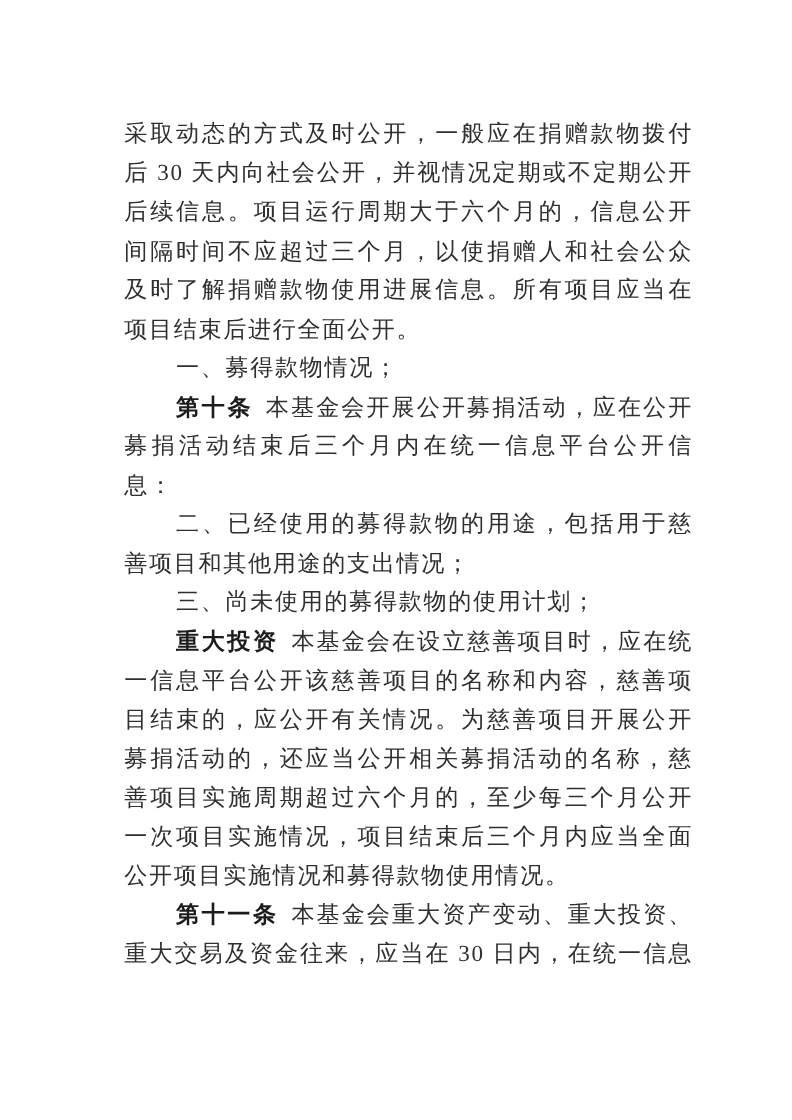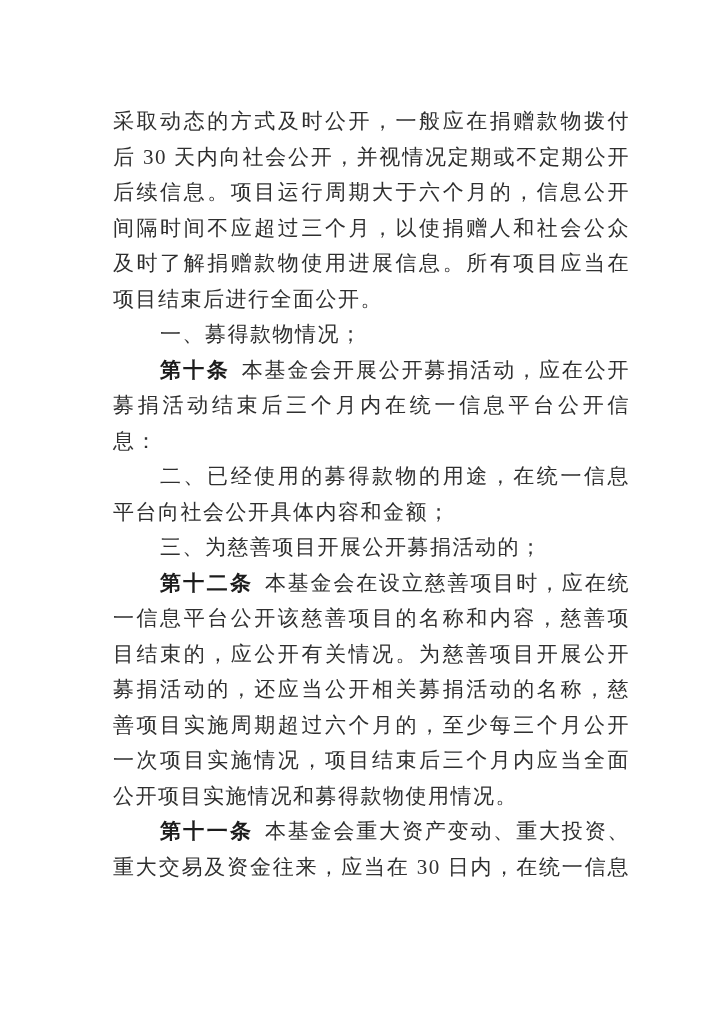--- a/index.html
+++ b/index.html
@@ -56,25 +56,25 @@
 
 <div class="page">
   <div class="content">
 
     <p class="para"><span>采取动态的方式及时公开，一般应在捐赠款物拨付后 30 天内向社会公开，并视情况定期或不定期公开后续信息。项目运行周期大于六个月的，信息公开间隔时间不应超过三个月，以使捐赠人和社会公众及时了解捐赠款物使用进展信息。所有项目应当在项目结束后进行全面公开。</span></p>
 
     <p class="para indent"><span>一、募得款物情况；</span></p>
 
     <p class="para indent"><b class="article-label">第十条</b><span>本基金会开展公开募捐活动，应在公开募捐活动结束后三个月内在统一信息平台公开信息：</span></p>
 
-    <p class="para indent"><span>二、已经使用的募得款物的用途，在统一信息平台向社会公开具体内容和金额；</span></p>
+    <p class="para indent"><span>二、已经使用的募得款物的用途，包括用于慈善项目和其他用途的支出情况；</span></p>
 
-    <p class="para indent"><span>三、为慈善项目开展公开募捐活动的；</span></p>
+    <p class="para indent"><span>三、尚未使用的募得款物的使用计划；</span></p>
 
 
-    <p class="para indent"><b class="article-label">第十二条</b><span>本基金会在设立慈善项目时，应在统一信息平台公开该慈善项目的名称和内容，慈善项目结束的，应公开有关情况。为慈善项目开展公开募捐活动的，还应当公开相关募捐活动的名称，慈善项目实施周期超过六个月的，至少每三个月公开一次项目实施情况，项目结束后三个月内应当全面公开项目实施情况和募得款物使用情况。</span></p>
+    <p class="para indent"><b class="article-label">重大投资</b><span>本基金会在设立慈善项目时，应在统一信息平台公开该慈善项目的名称和内容，慈善项目结束的，应公开有关情况。为慈善项目开展公开募捐活动的，还应当公开相关募捐活动的名称，慈善项目实施周期超过六个月的，至少每三个月公开一次项目实施情况，项目结束后三个月内应当全面公开项目实施情况和募得款物使用情况。</span></p>
 
     <p class="para indent"><b class="article-label">第十一条</b><span>本基金会重大资产变动、重大投资、重大交易及资金往来，应当在 30 日内，在统一信息平台向社会公开具体内容和金额。</span></p>
 
   </div>
 
   <div class="page-number">7</div>
 </div>
 
 </body></html>

